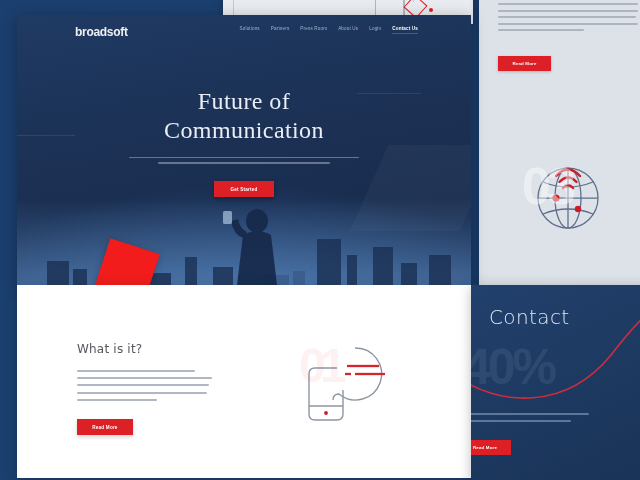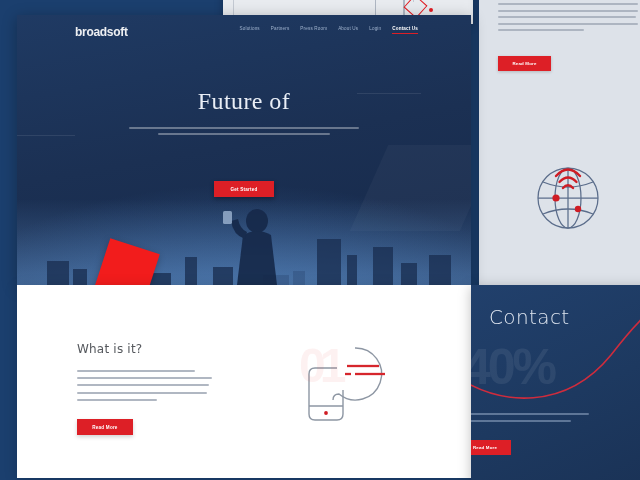--- a/index.html
+++ b/index.html
@@ -168,20 +168,21 @@
     <div class="body-copy">
       <div class="copy-line" style="width:140px"></div>
       <div class="copy-line" style="width:140px"></div>
       <div class="copy-line" style="width:138px"></div>
       <div class="copy-line" style="width:140px"></div>
       <div class="copy-line" style="width:86px"></div>
     </div>
     <div class="btn" id="right-read-more">Read More</div>
 
     <div class="globe-wrap">
+      <div class="ghost-txt">03</div>
       <svg width="104" height="104" viewBox="0 0 104 104">
         <g fill="none" stroke="#5b6d8b" stroke-width="1.25">
           <circle cx="52" cy="62" r="30"></circle>
           <ellipse cx="52" cy="62" rx="13" ry="30"></ellipse>
           <path d="M22 62 H82"></path>
           <path d="M27 46 Q52 56 77 46"></path>
           <path d="M27 78 Q52 68 77 78"></path>
           <path d="M52 32 V92"></path>
         </g>
         <g fill="none" stroke="#cf1c24" stroke-width="2.4" stroke-linecap="round">
@@ -209,20 +210,21 @@
         <span class="nav-item">Press Room</span>
         <span class="nav-item">About Us</span>
         <span class="nav-item">Login</span>
         <span class="nav-item active">Contact Us</span>
       </nav>
     </div>
 
     <div id="hero-center">
       <div id="hero-title">
         <div>Future of</div>
+        <div>Communication</div>
       </div>
       <div id="hero-sub">
         <div class="copy-line" style="width:230px;margin:0 auto 4px;"></div>
         <div class="copy-line" style="width:172px;margin:0 auto;"></div>
       </div>
     </div>
 
     <div class="btn" id="hero-btn">Get Started</div>
 
     <svg id="skyline" viewBox="0 0 454 86" preserveAspectRatio="none">

